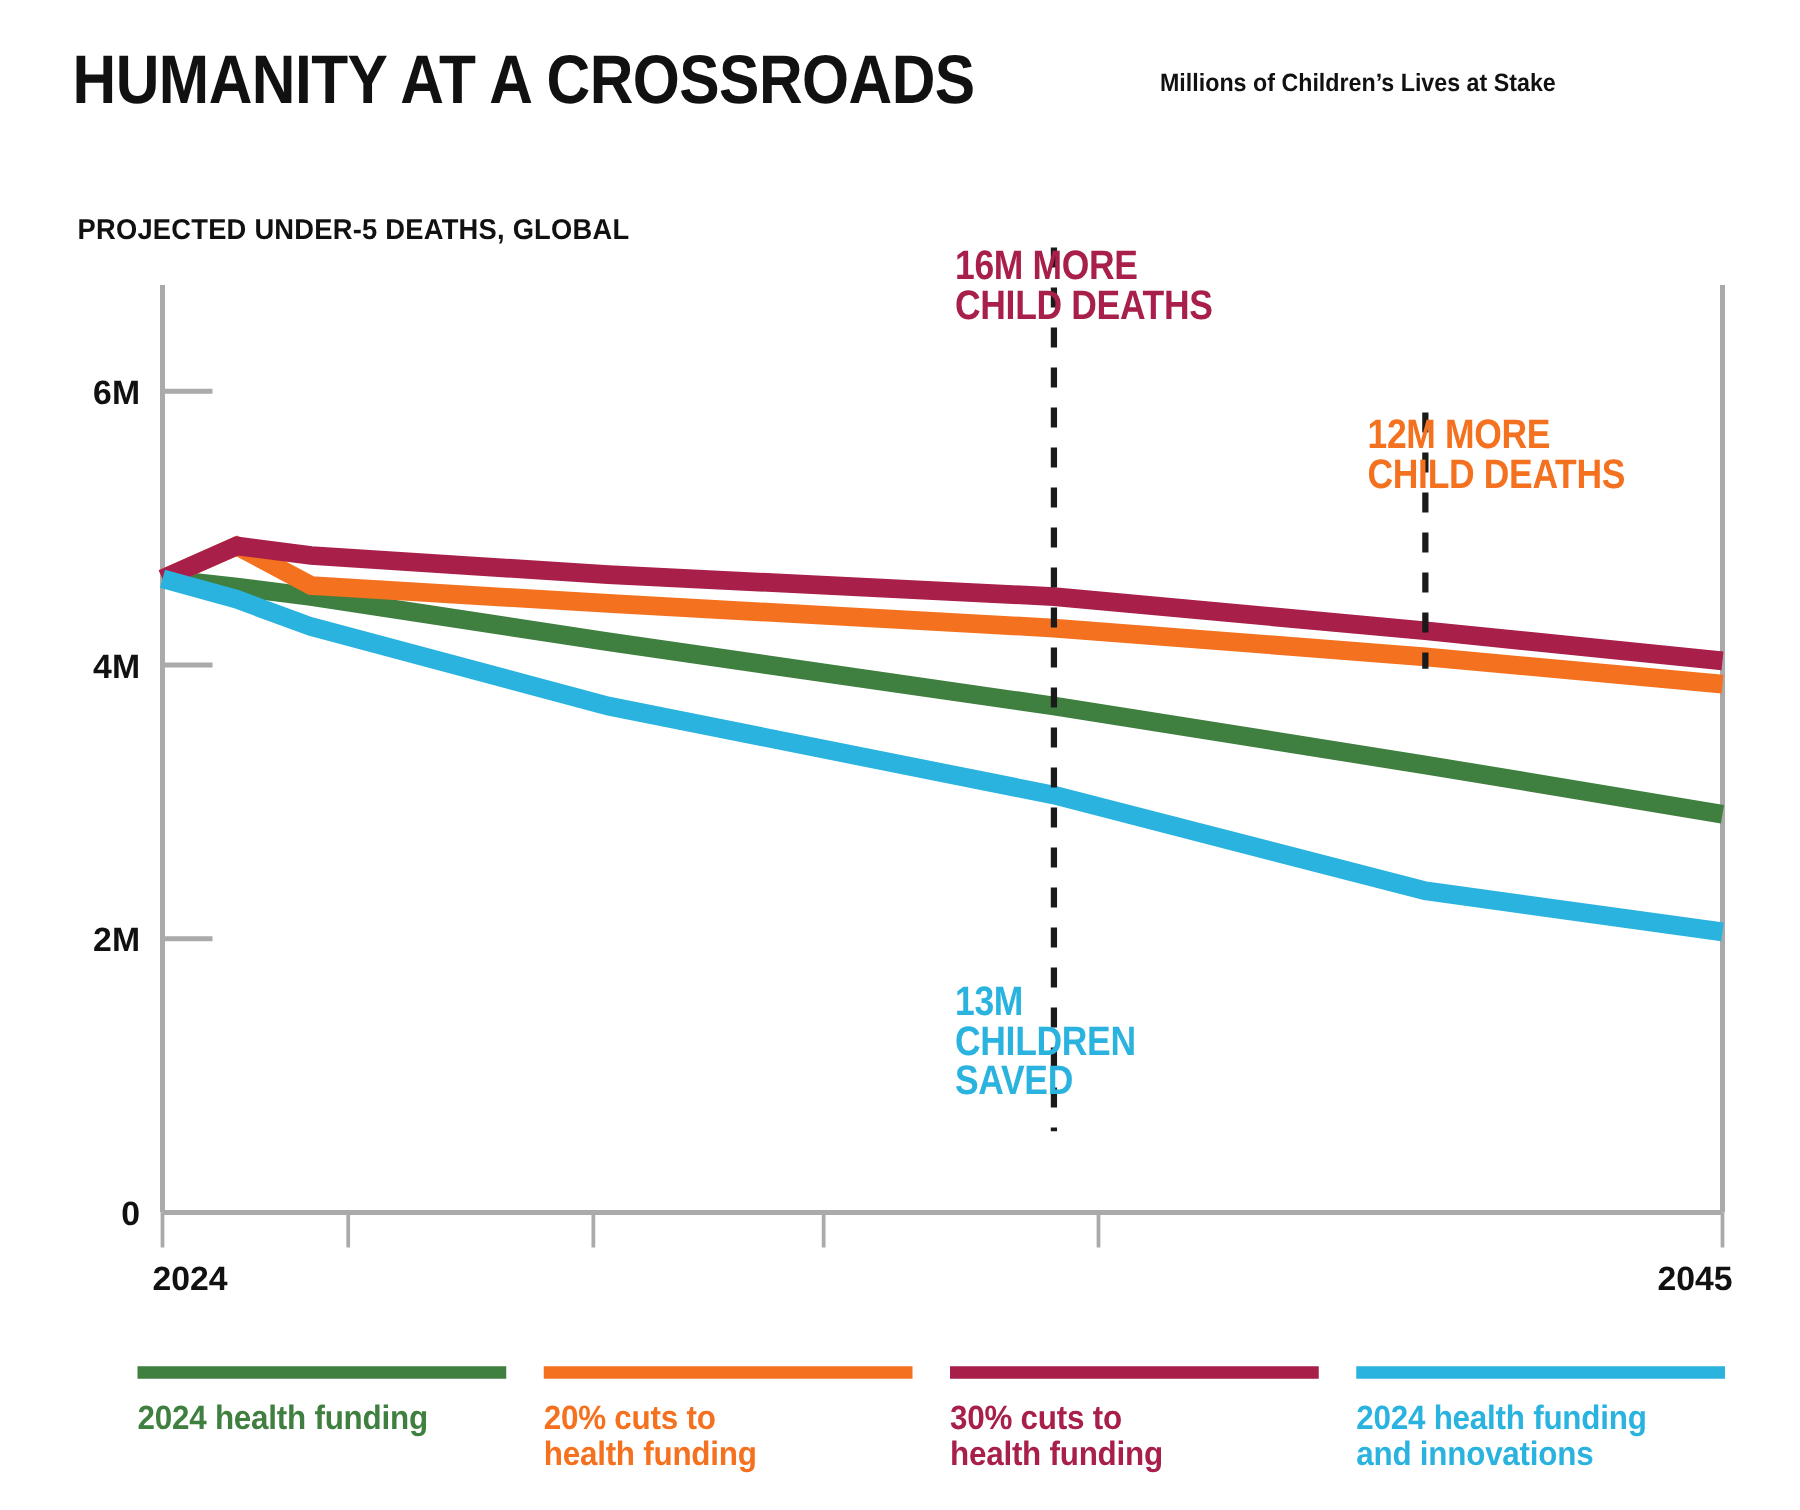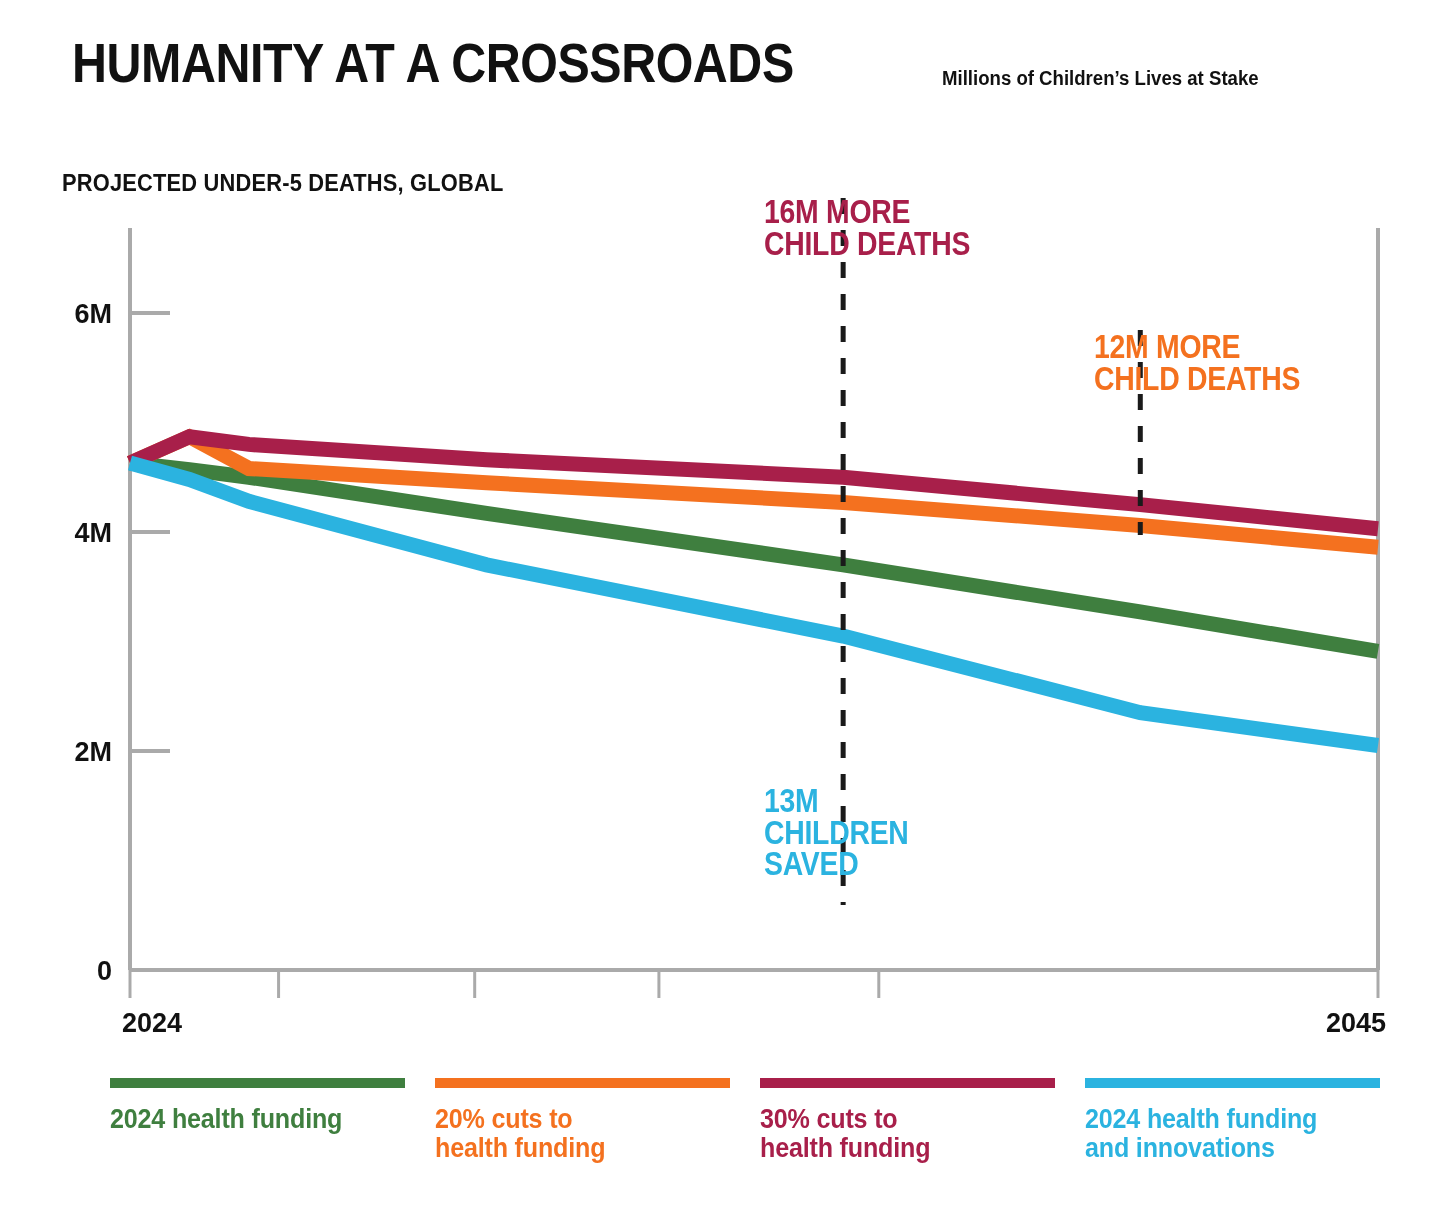--- a/index.html
+++ b/index.html
@@ -15,22 +15,21 @@
     overflow: hidden;
     position: relative;
   }
 
   
   .header {
     position: absolute;
     left: 58px;
     top: 36px;
     display: flex;
-    align-items: flex-end;
-    margin-left: 14px;
+    align-items: center;
   }
   .main-title {
     font-family: "Liberation Sans Narrow", "Liberation Sans", sans-serif;
     font-size: 55px;
     line-height: 1.0;
     font-weight: bold;
     letter-spacing: -0.5px;
     color: #111111;
     transform: scaleX(0.88);
     transform-origin: left top;
@@ -102,21 +101,21 @@
   #annot-2 { left: 764px; top: 785px;  font-size: 33px; color: #2BB3E0; }
 
   
   .legend {
     position: absolute;
     left: 110px;
     top: 1078px;
     width: 1300px;
     display: flex;
   }
-  .legend-item { width: 325px; }
+  .legend-item { width: 325px; margin-top: 15px; }
   .legend-swatch {
     height: 10px;
     width: 295px;
     border-radius: 0;
   }
   .legend-label {
     margin-top: 17px;
     font-family: "Liberation Sans Narrow", "Liberation Sans", sans-serif;
     font-size: 27px;
     font-weight: bold;

